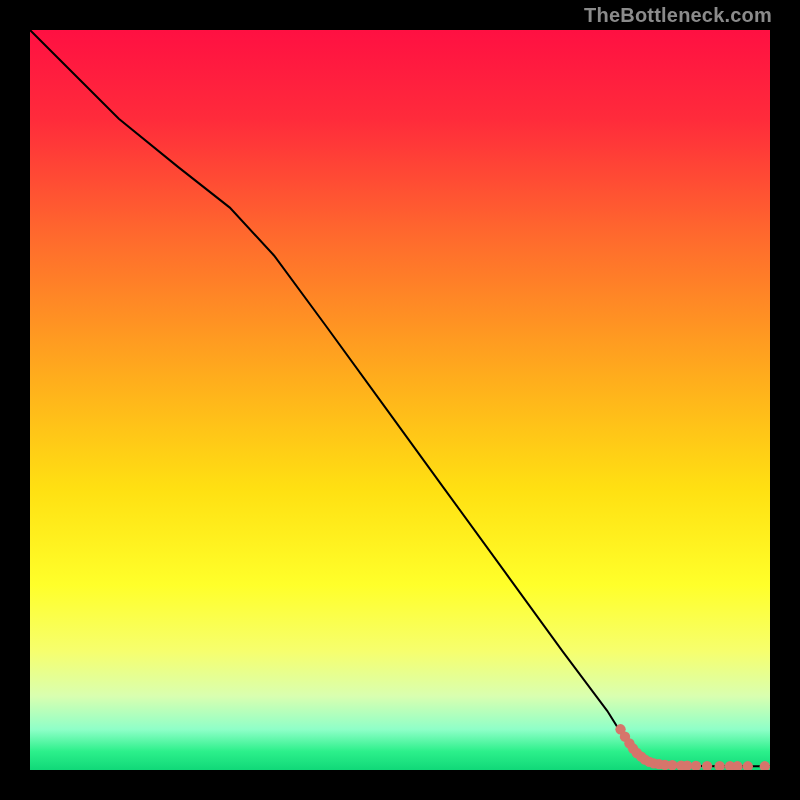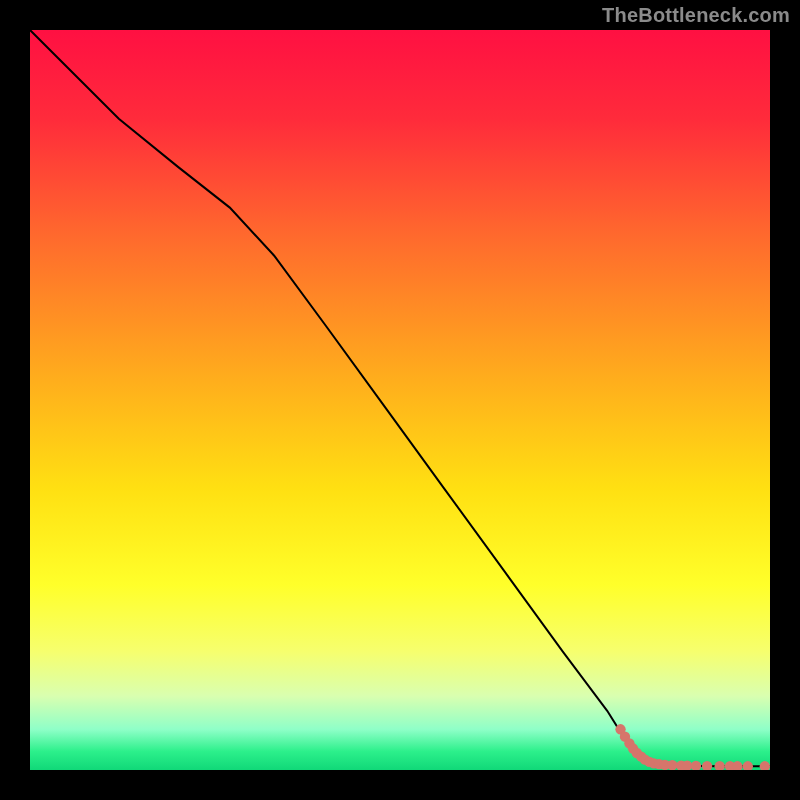--- a/index.html
+++ b/index.html
@@ -12,21 +12,21 @@
   }
   .frame {
     position: relative;
     width: 800px;
     height: 800px;
     background: #000;
   }
   .watermark {
     position: absolute;
     top: 4px;
-    right: 10px;
+    right: 28px;
     font-family: Arial, Helvetica, sans-serif;
     font-size: 20px;
     font-weight: 600;
     color: #8b8b8b;
     letter-spacing: 0.2px;
     z-index: 10;
   }
   .plot {
     position: absolute;
     left: 30px;

